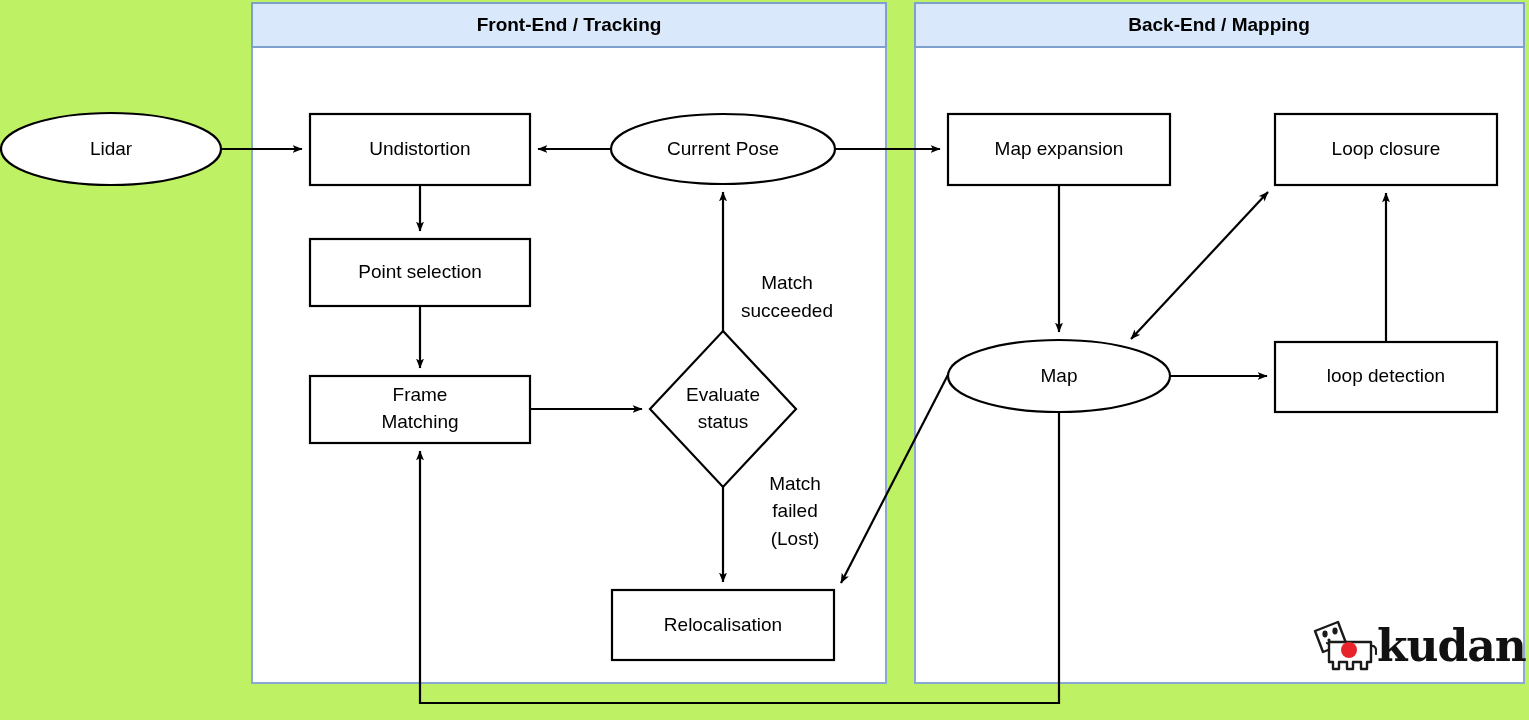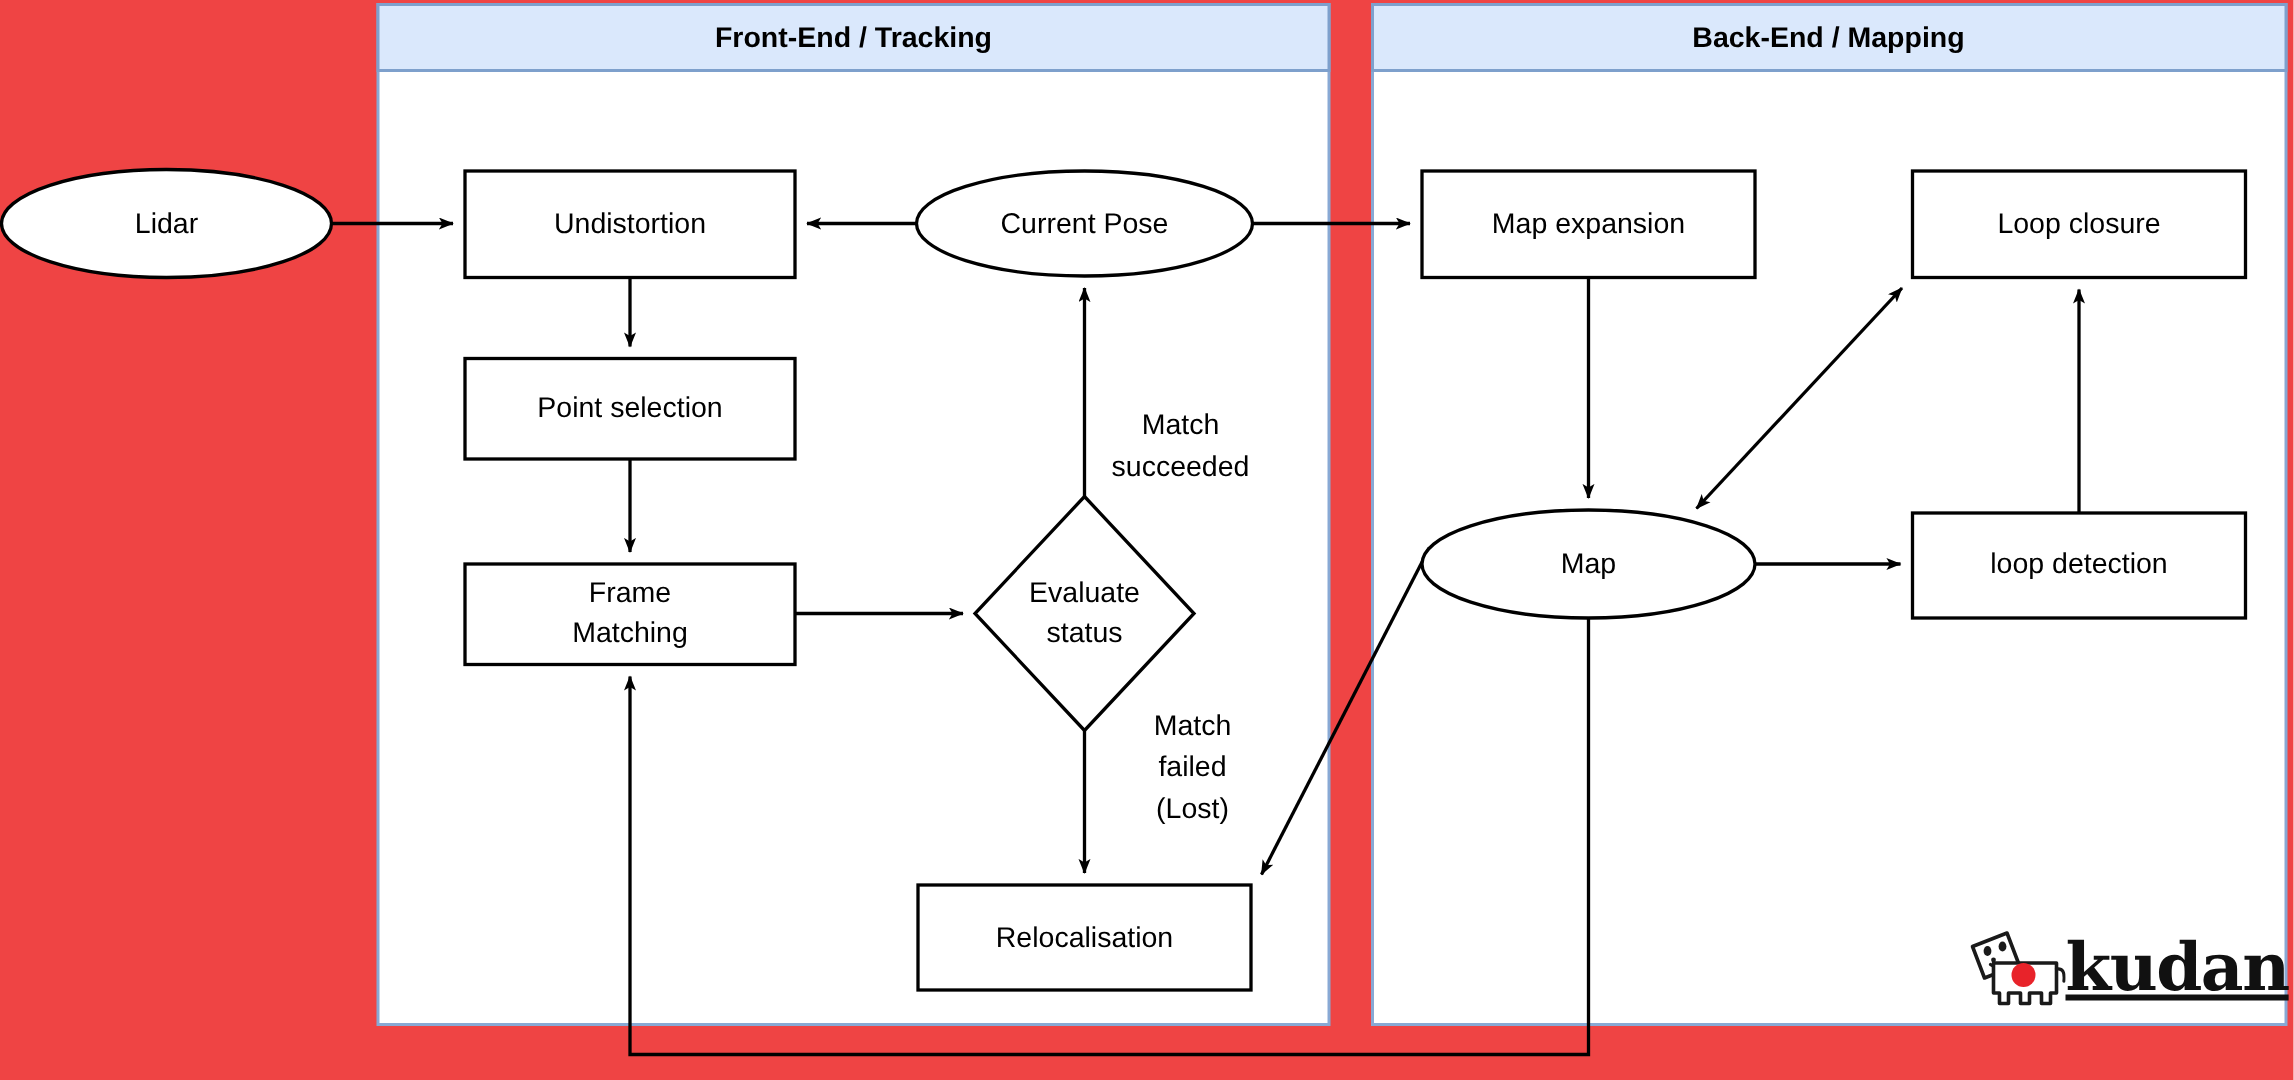--- a/index.html
+++ b/index.html
@@ -4,21 +4,21 @@
 <style>
   html, body {
     margin: 0;
     padding: 0;
     background: #ffffff;
   }
   #canvas {
     position: relative;
     width: 1529px;
     height: 720px;
-    background: #ef4444;
+    background: #bef264;
     font-family: "Liberation Sans", sans-serif;
     overflow: hidden;
   }
   #diagram-svg {
     position: absolute;
     left: 0;
     top: 0;
     width: 1529px;
     height: 720px;
   }
@@ -74,21 +74,20 @@
   .logo-text {
     position: absolute;
     left: 72px;
     top: 2px;
     font-family: "DejaVu Serif", serif;
     font-size: 44px;
     font-weight: bold;
     color: #111111;
     letter-spacing: -1px;
     line-height: 52px;
-    text-decoration: underline;
   }
 </style>
 </head>
 <body>
 
 <div id="canvas">
 
   <svg id="diagram-svg" viewBox="0 0 1529 720">
     <defs>
       <marker id="arrow" markerWidth="11" markerHeight="11" refX="9.4" refY="4" orient="auto" markerUnits="userSpaceOnUse">

